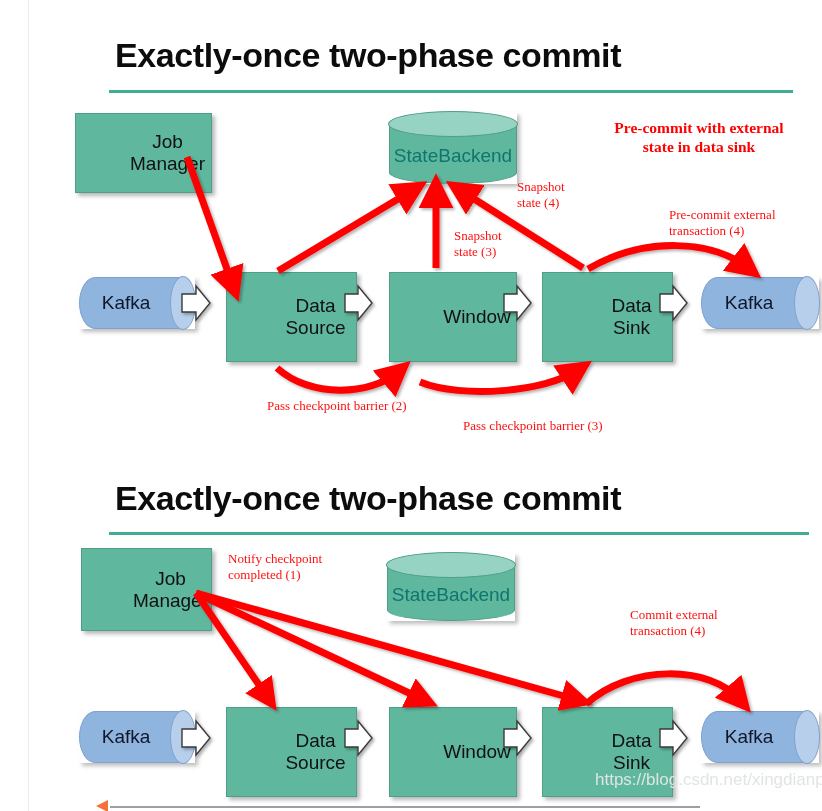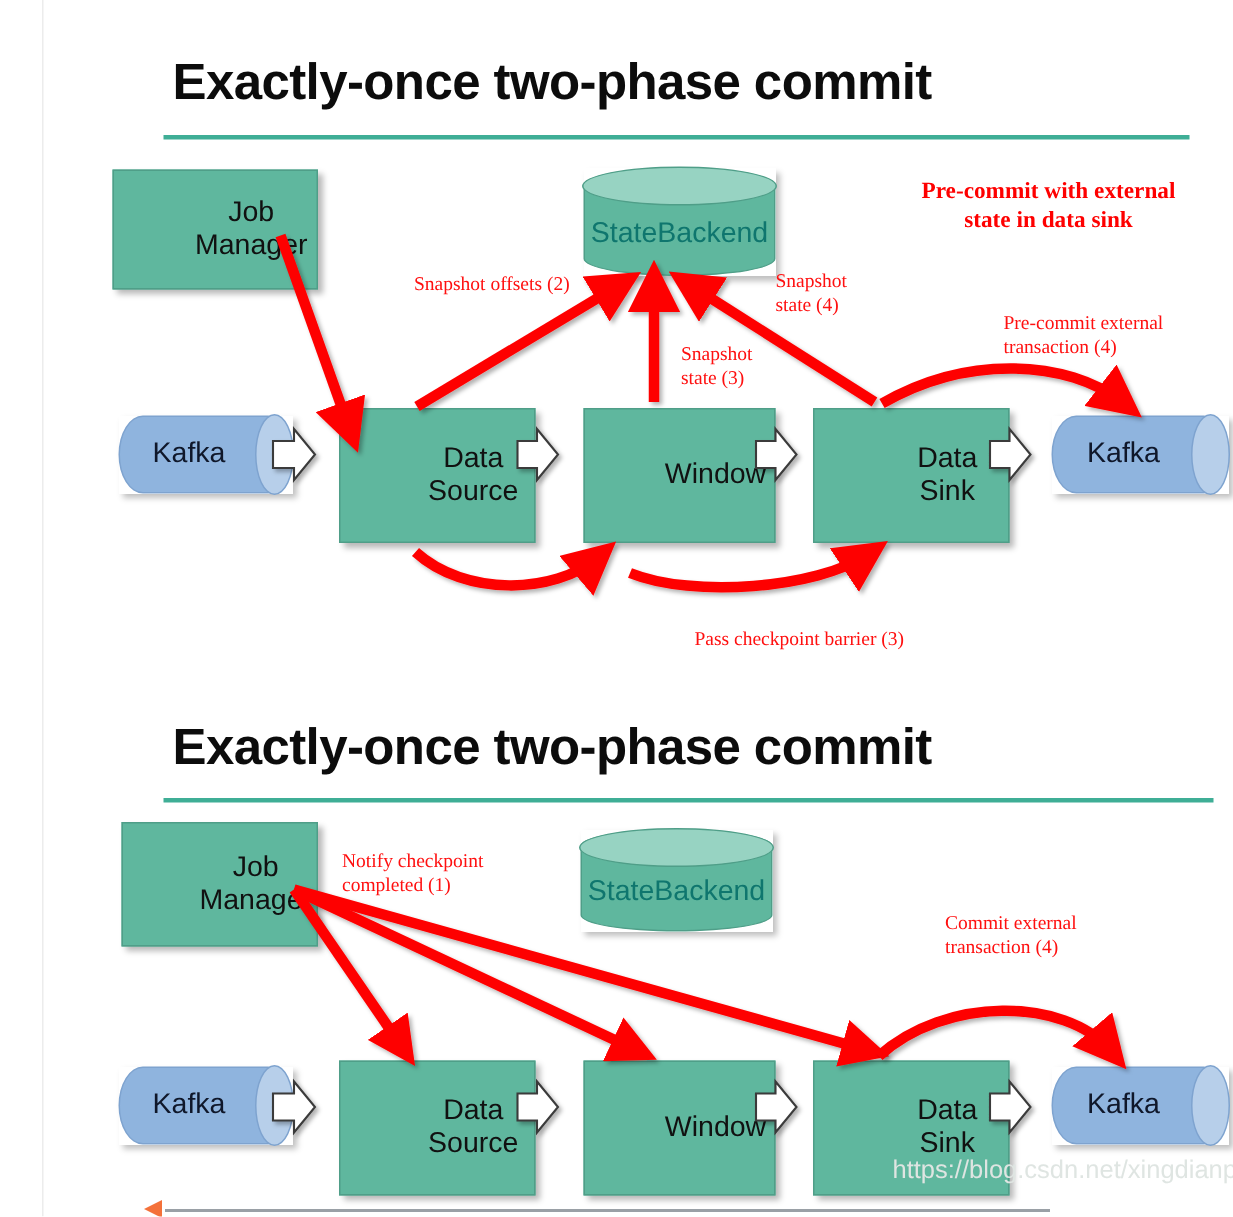--- a/index.html
+++ b/index.html
@@ -164,27 +164,27 @@
     <div class="box" style="left:525px;top:272px;width:131px;height:90px;">
       <span>Data Sink</span>
     </div>
 
     <div class="cyl cyl-h" style="left:684px;top:277px;width:118px;height:52px;">
       <div class="body"></div>
       <div class="cap"></div>
       <div class="label">Kafka</div>
     </div>
 
-    <div class="red" style="left:259px;top:181px;width:180px;">Snapshot offsets (2)</div>
     <div class="red" style="left:500px;top:179px;width:100px;">Snapshot
 state (4)</div>
     <div class="red" style="left:437px;top:228px;width:95px;">Snapshot
 state (3)</div>
     <div class="red" style="left:652px;top:207px;width:160px;">Pre-commit external
 transaction (4)</div>
+    <div class="red" style="left:250px;top:398px;width:190px;">Pass checkpoint barrier (2)</div>
     <div class="red" style="left:446px;top:418px;width:190px;">Pass checkpoint barrier (3)</div>
   </div>
 
   <div class="slide" style="top:455px;height:356px;">
 
     <div class="slide-title" style="left:98px;top:24px;">Exactly-once two-phase commit</div>
     <div class="title-rule" style="left:92px;top:77px;width:700px;"></div>
 
     <div class="box twoline" style="left:64px;top:93px;width:131px;height:83px;">
       <span style="white-space:pre-line;">Job
@@ -215,21 +215,21 @@
     <div class="box" style="left:525px;top:252px;width:131px;height:90px;">
       <span>Data Sink</span>
     </div>
 
     <div class="cyl cyl-h" style="left:684px;top:256px;width:118px;height:52px;">
       <div class="body"></div>
       <div class="cap"></div>
       <div class="label">Kafka</div>
     </div>
 
-    <div class="red" style="left:211px;top:111px;width:170px;">Notify checkpoint
+    <div class="red" style="left:211px;top:96px;width:170px;">Notify checkpoint
 completed (1)</div>
     <div class="red" style="left:613px;top:152px;width:170px;">Commit external
 transaction (4)</div>
   </div>
 
   <div class="watermark" style="left:595px;top:770px;">https://blog.csdn.net/xingdianp</div>
 
   <div class="bottom-rule" style="left:110px;top:806px;width:590px;"></div>
   <div class="bottom-tri" style="left:96px;top:800px;"></div>
 

